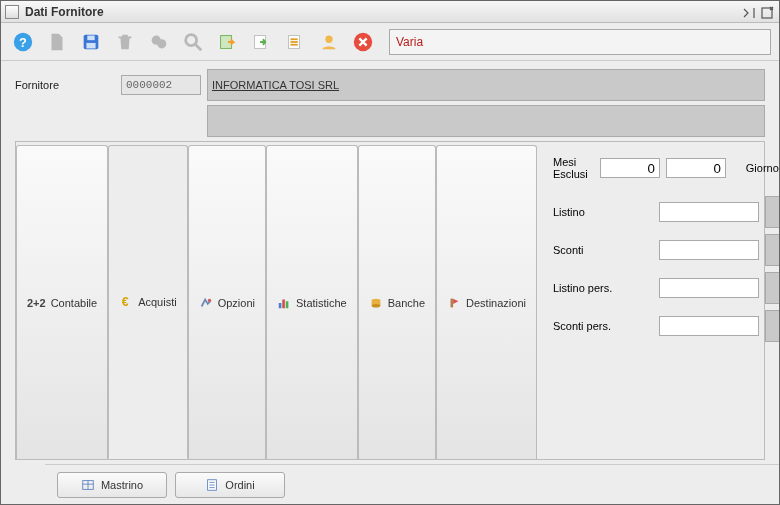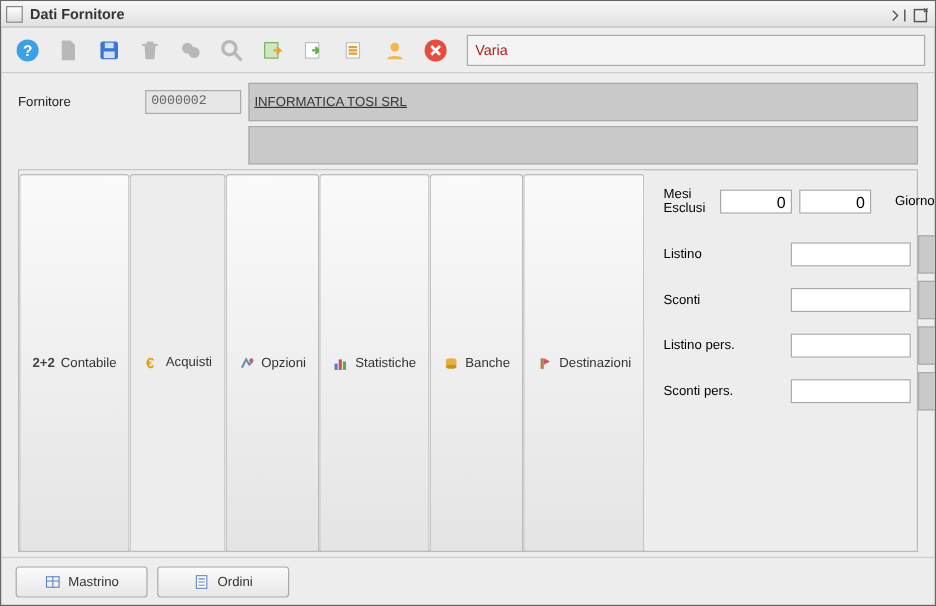--- a/index.html
+++ b/index.html
@@ -163,20 +163,21 @@
     text-align: right;
     padding: 2px 4px;
   }
   .footer {
     height: 40px;
     display: flex;
     align-items: center;
     gap: 8px;
     padding: 0 12px;
     border-top: 1px solid #ccc;
+    margin-left: 44px;
   }
   .btn {
     height: 26px;
     min-width: 110px;
     border: 1px solid #aaa;
     background: linear-gradient(#fbfbfb,#e7e7e7);
     border-radius: 3px;
     display: flex;
     align-items: center;
     justify-content: center;

